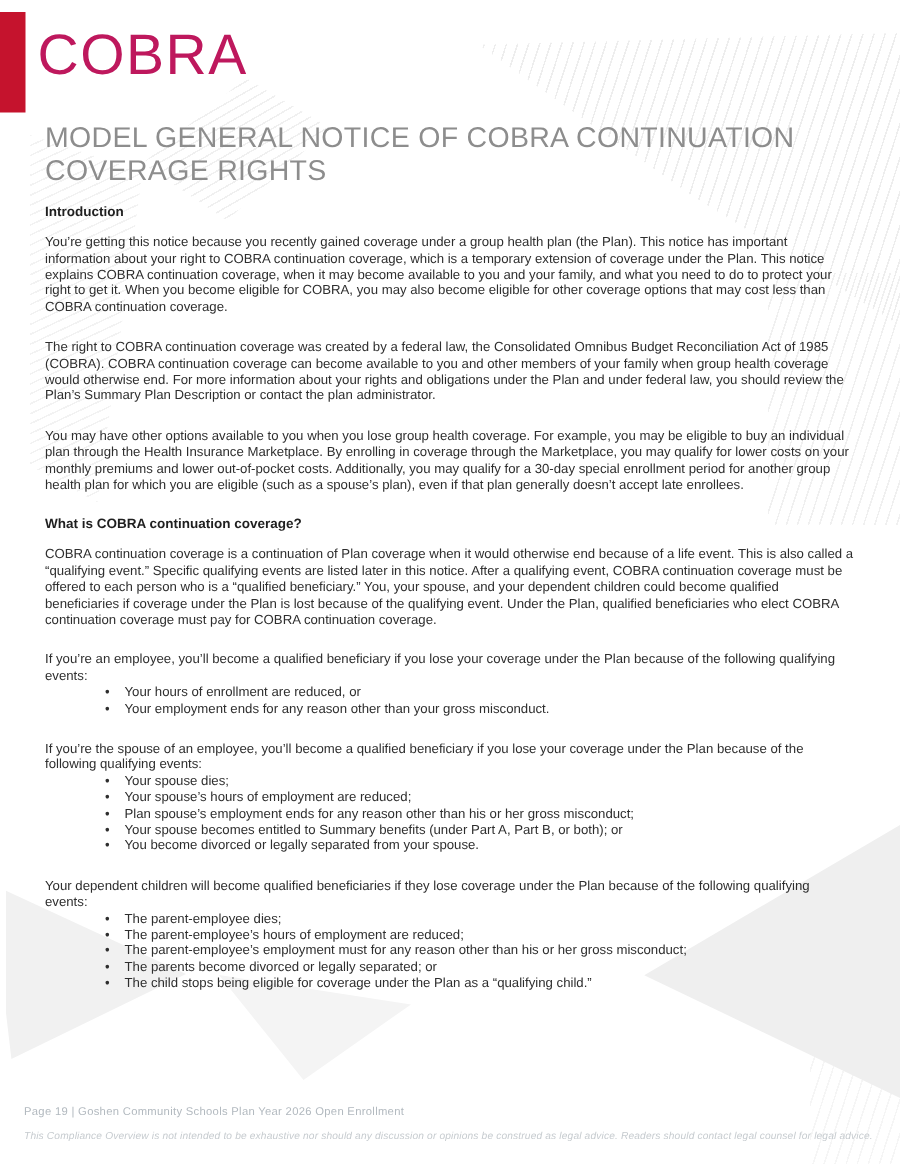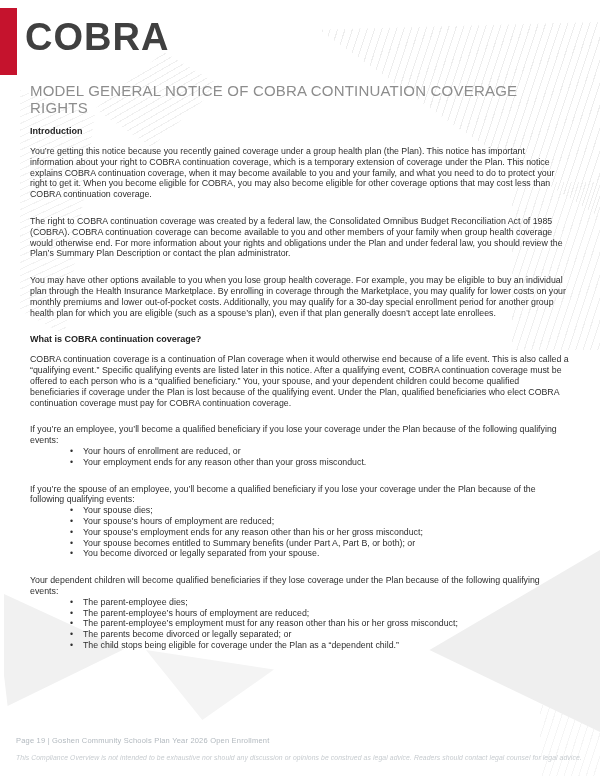--- a/index.html
+++ b/index.html
@@ -39,28 +39,28 @@
   .wm-left-arrow { left:4px; top:588px; width:120px; height:118px; background:#f1f1f1;
     clip-path:polygon(0 5%, 100% 52%, 3% 100%, 0 74%); }
   .wm-small-arrow { left:146px; top:650px; width:128px; height:70px; background:#f4f4f4;
     clip-path:polygon(0 0, 100% 28%, 44% 100%); }
   .wm-right-arrow { left:426px; top:550px; width:174px; height:182px; background:#efefef;
     clip-path:polygon(100% 0, 2% 55%, 100% 100%); }
 
   
   .logo {
     position:absolute; left:25px; top:16px; z-index:1;
-    font-size:38px; font-weight:700; letter-spacing:1px; color:#404040;
+    font-size:38px; font-weight:400; letter-spacing:1px; color:#be185d;
   }
 
   
   .content { position:absolute; left:30px; right:30px; top:0; z-index:1; }
   .doc-title {
     margin:82px 0 10px 0;
-    font-size:15px; font-weight:400; color:#8d8d8d; letter-spacing:0.2px;
+    font-size:19px; font-weight:400; color:#8d8d8d; letter-spacing:0.2px;
   }
   .section-heading {
     font-size:9px; font-weight:700; color:#1f1f1f;
     margin:0 0 9px 0; line-height:11px;
   }
   .section-heading.second { margin-top:16px; }
   .content p {
     font-size:8.8px; line-height:10.8px; color:#2e2e2e;
     margin:0 0 16px 0;
   }
@@ -117,34 +117,34 @@
         <li>Your hours of enrollment are reduced, or</li>
         <li>Your employment ends for any reason other than your gross misconduct.</li>
       </ul>
     </div>
 
     <div class="group">
       <p class="group-intro">If you’re the spouse of an employee, you’ll become a qualified beneficiary if you lose your coverage under the Plan because of the following qualifying events:</p>
       <ul>
         <li>Your spouse dies;</li>
         <li>Your spouse’s hours of employment are reduced;</li>
-        <li>Your spouse’s employment ends for any reason other than his or her gross misconduct;</li>
+        <li>Plan spouse’s employment ends for any reason other than his or her gross misconduct;</li>
         <li>Your spouse becomes entitled to Summary benefits (under Part A, Part B, or both); or</li>
         <li>You become divorced or legally separated from your spouse.</li>
       </ul>
     </div>
 
     <div class="group">
       <p class="group-intro">Your dependent children will become qualified beneficiaries if they lose coverage under the Plan because of the following qualifying events:</p>
       <ul>
         <li>The parent-employee dies;</li>
         <li>The parent-employee’s hours of employment are reduced;</li>
         <li>The parent-employee’s employment must for any reason other than his or her gross misconduct;</li>
         <li>The parents become divorced or legally separated; or</li>
-        <li>The child stops being eligible for coverage under the Plan as a “dependent child.”</li>
+        <li>The child stops being eligible for coverage under the Plan as a “qualifying child.”</li>
       </ul>
     </div>
   </div>
 
   <div class="footer-page">Page 19  |  Goshen Community Schools  Plan Year 2026 Open Enrollment</div>
   <div class="footer-disclaimer">This Compliance Overview is not intended to be exhaustive nor should any discussion or opinions be construed as legal advice. Readers should contact legal counsel for legal advice.</div>
 
 </div>
 
 </body></html>

